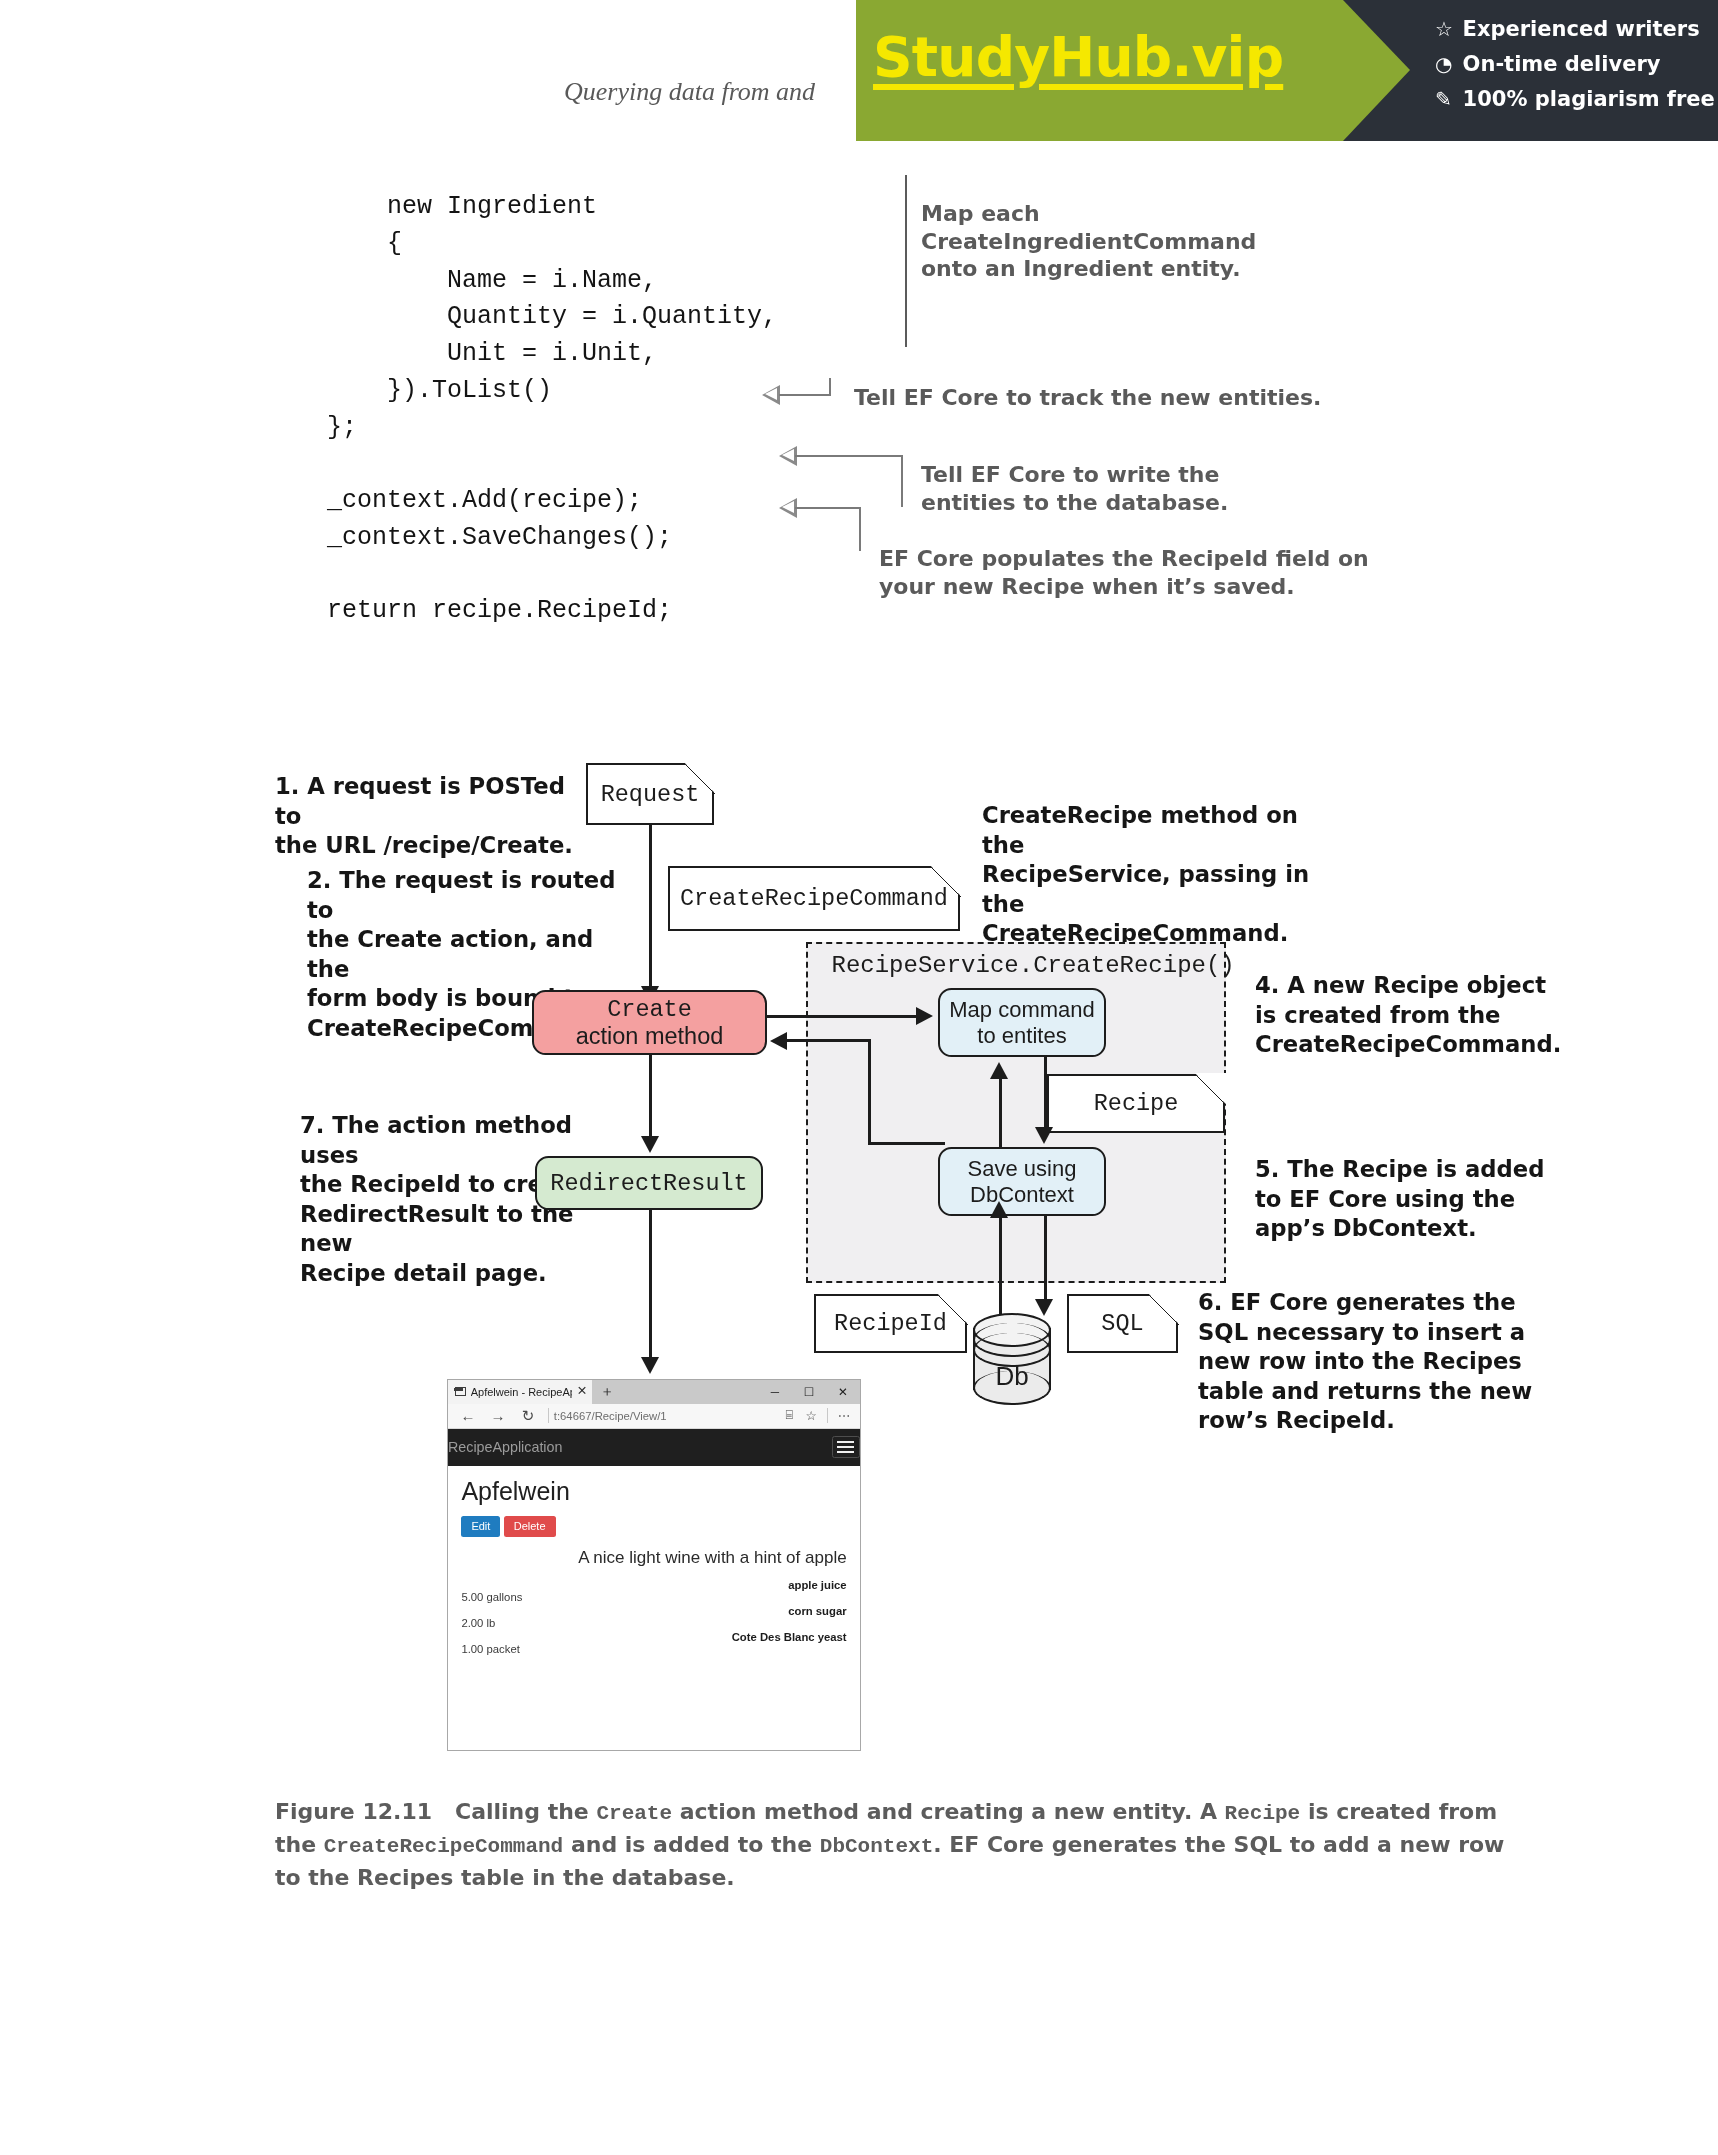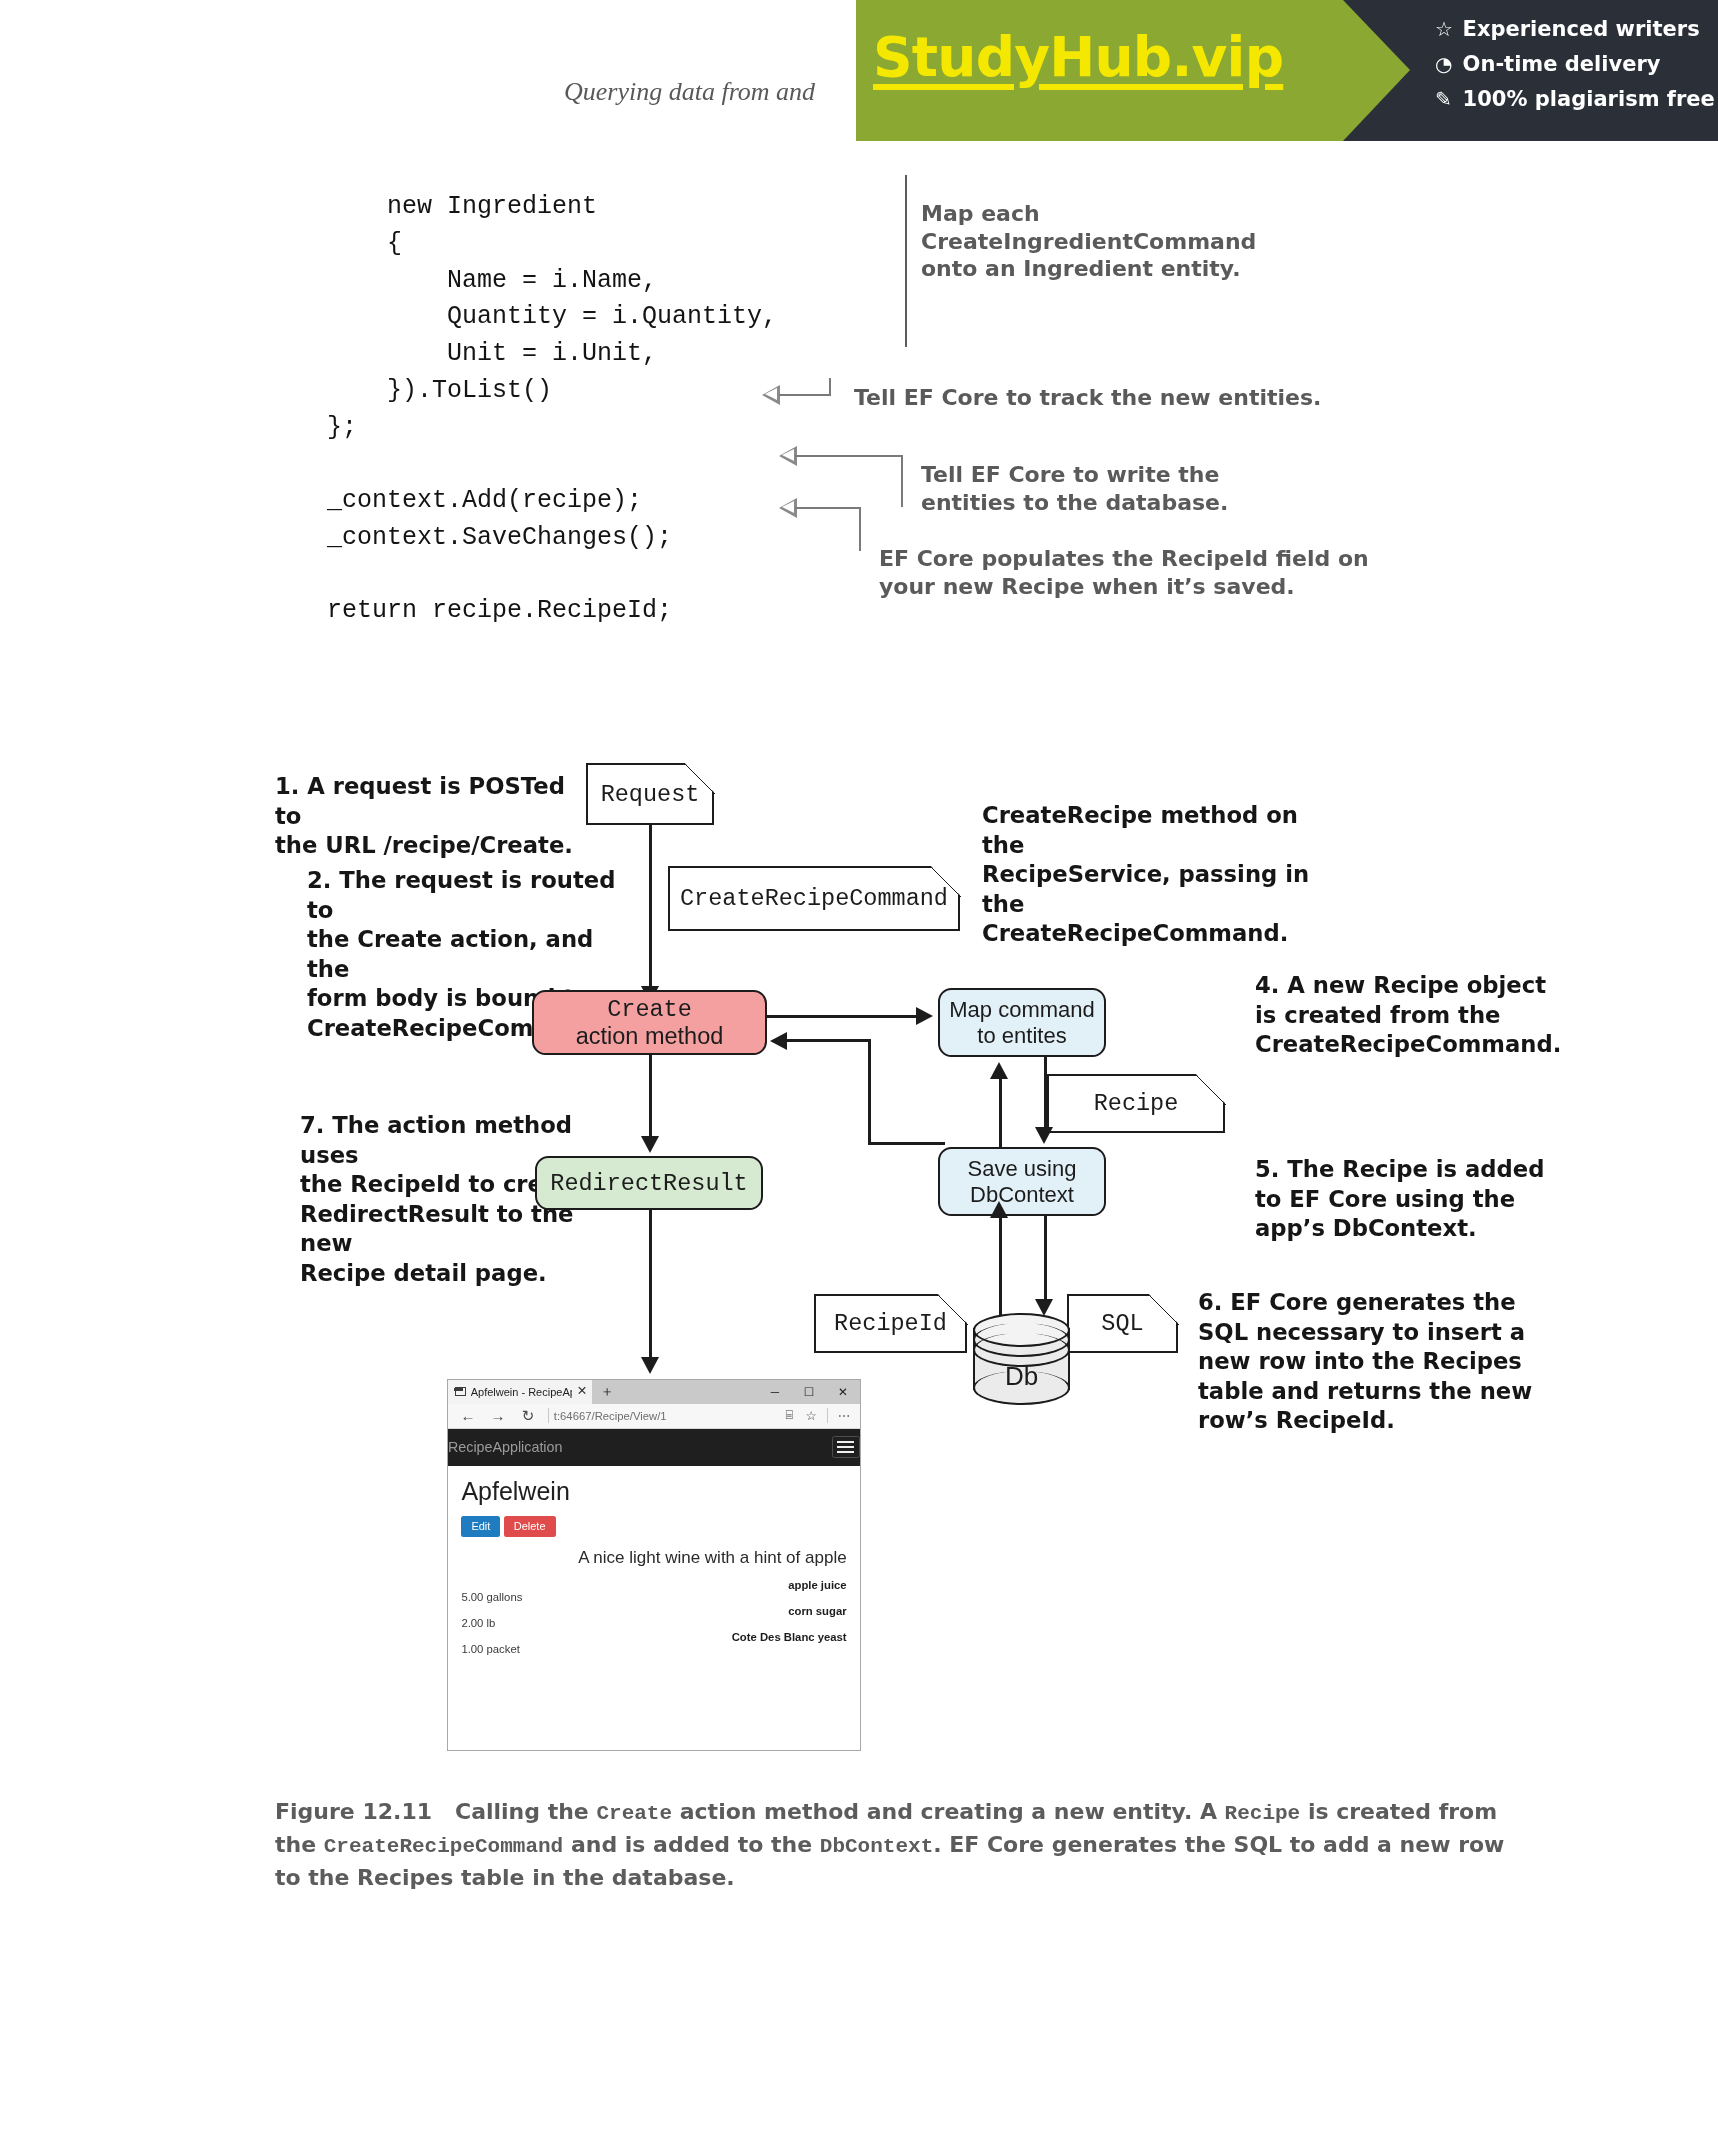--- a/index.html
+++ b/index.html
@@ -400,20 +400,23 @@
 
   <div class="ln-v" style="left:649px; top:87px; height:164px;"></div>
   <div class="ar-down" style="left:641px; top:248px;"></div>
 
   <div class="doc" style="left:668px; top:128px; width:292px; height:65px;">
     <span>CreateRecipeCommand</span>
     <span class="foldmask"></span>
     <span class="folddiag"></span>
   </div>
 
+  <div class="dashbox" style="left:806px; top:204px; width:420px; height:341px;">
+    <span class="title">RecipeService.CreateRecipe()</span>
+  </div>
 
   <div class="rounded" style="left:532px; top:252px; width:235px; height:65px; background:#f4a0a0;">
     <div style="font-family:'Liberation Mono',monospace; font-size:23.5px; color:#1c1c1c;">Create</div>
     <div style="font-family:'Liberation Sans',sans-serif; font-size:23.5px; color:#1c1c1c;">action method</div>
   </div>
 
   <div class="rounded" style="left:938px; top:250px; width:168px; height:69px; background:#e2f0f7;">
     <div style="font-family:'Liberation Sans',sans-serif; font-size:22px; color:#1c1c1c;">Map command</div>
     <div style="font-family:'Liberation Sans',sans-serif; font-size:22px; color:#1c1c1c;">to entites</div>
   </div>
@@ -453,21 +456,21 @@
     <span class="foldmask"></span>
     <span class="folddiag"></span>
   </div>
 
   <div class="doc" style="left:1067px; top:556px; width:111px; height:59px;">
     <span>SQL</span>
     <span class="foldmask"></span>
     <span class="folddiag"></span>
   </div>
 
-  <div class="db" style="left:973px; top:575px; width:97px; height:92px;">
+  <div class="db" style="left:973px; top:575px; width:78px; height:92px;">
     <div class="body"></div>
     <div class="bottom"></div>
     <div class="top"></div>
     <div class="rib1"></div>
     <div class="rib2"></div>
     <div class="label">Db</div>
   </div>
 
   <div class="ln-v" style="left:649px; top:317px; height:84px;"></div>
   <div class="ar-down" style="left:641px; top:398px;"></div>

